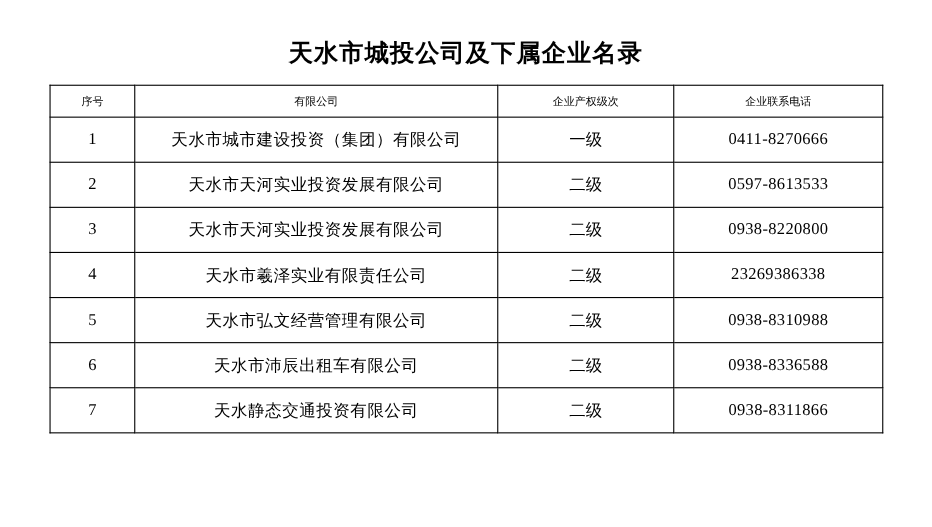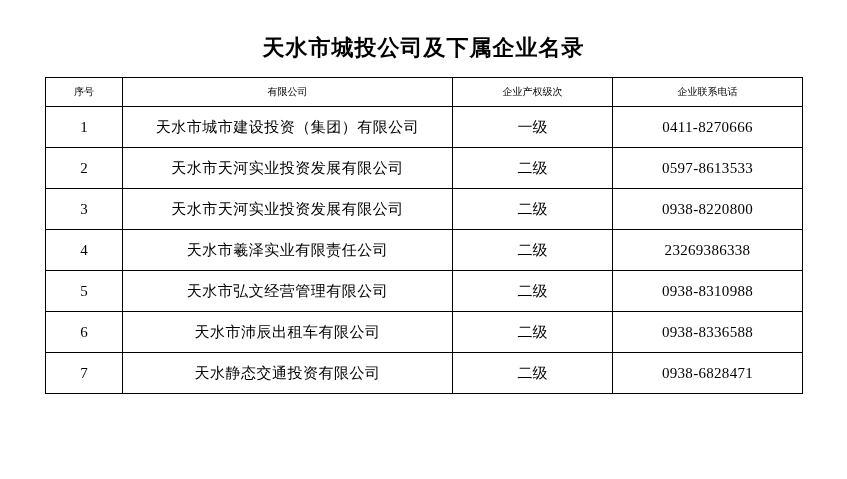--- a/index.html
+++ b/index.html
@@ -122,19 +122,19 @@
         <tr>
           <td>6</td>
           <td class="cell-name">天水市沛辰出租车有限公司</td>
           <td>二级</td>
           <td class="cell-phone">0938-8336588</td>
         </tr>
         <tr>
           <td>7</td>
           <td class="cell-name">天水静态交通投资有限公司</td>
           <td>二级</td>
-          <td class="cell-phone">0938-6828471</td>
+          <td class="cell-phone">0938-8311866</td>
         </tr>
       </tbody>
     </table>
   </div>
 
 </div>
 
 </body></html>

